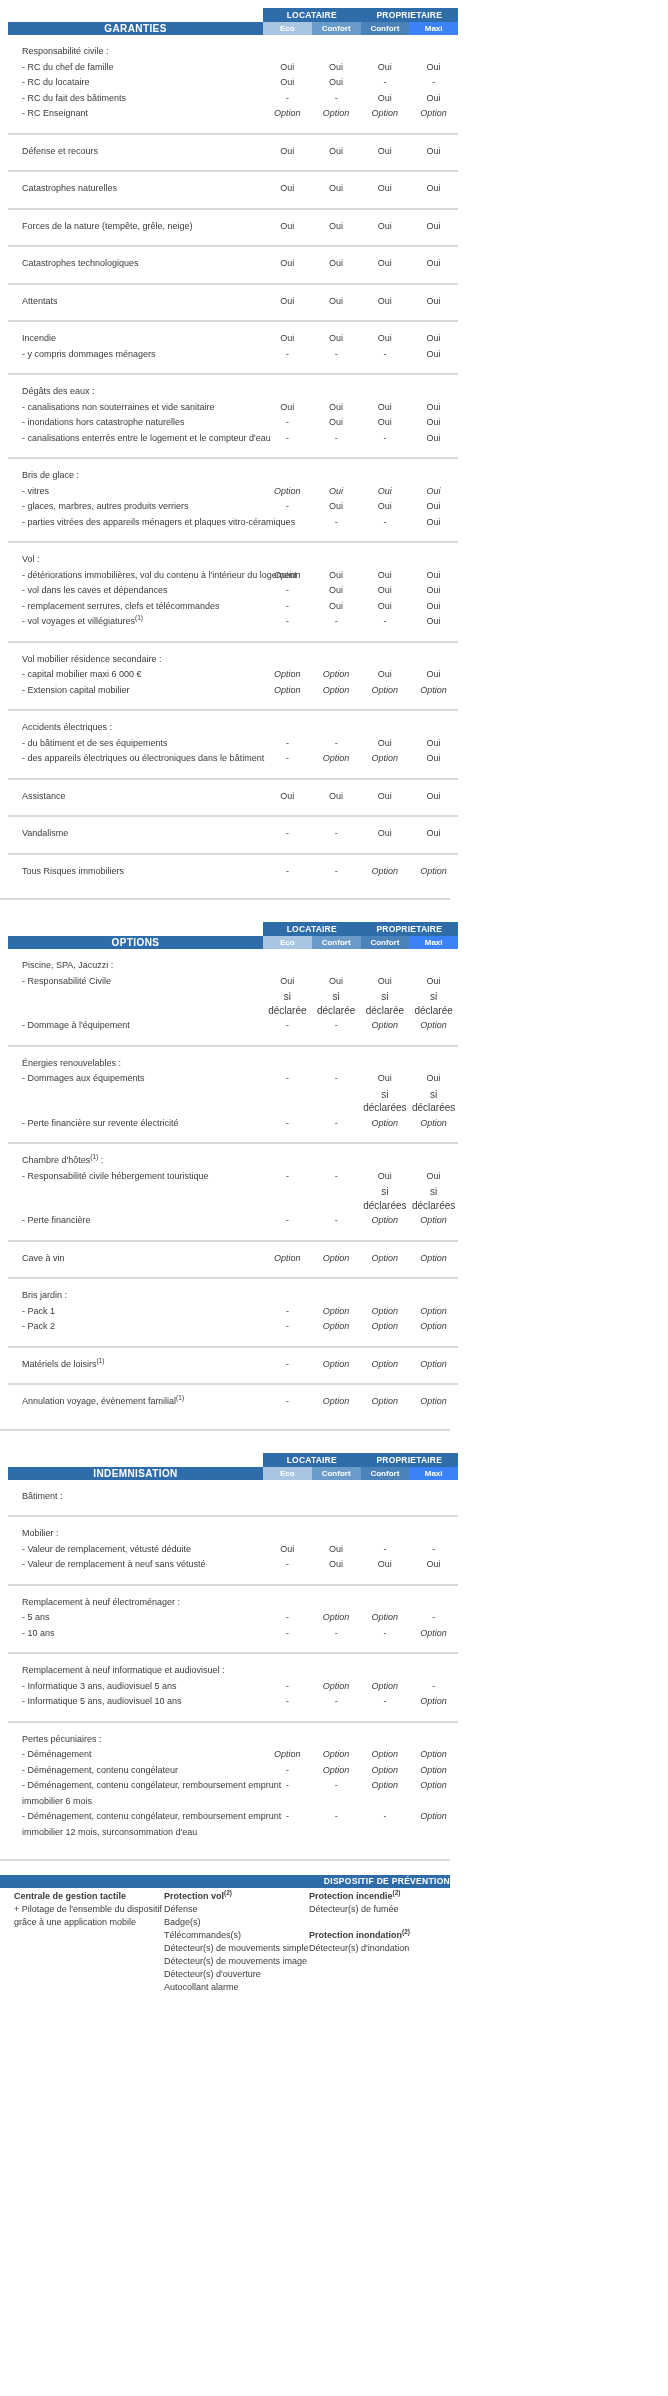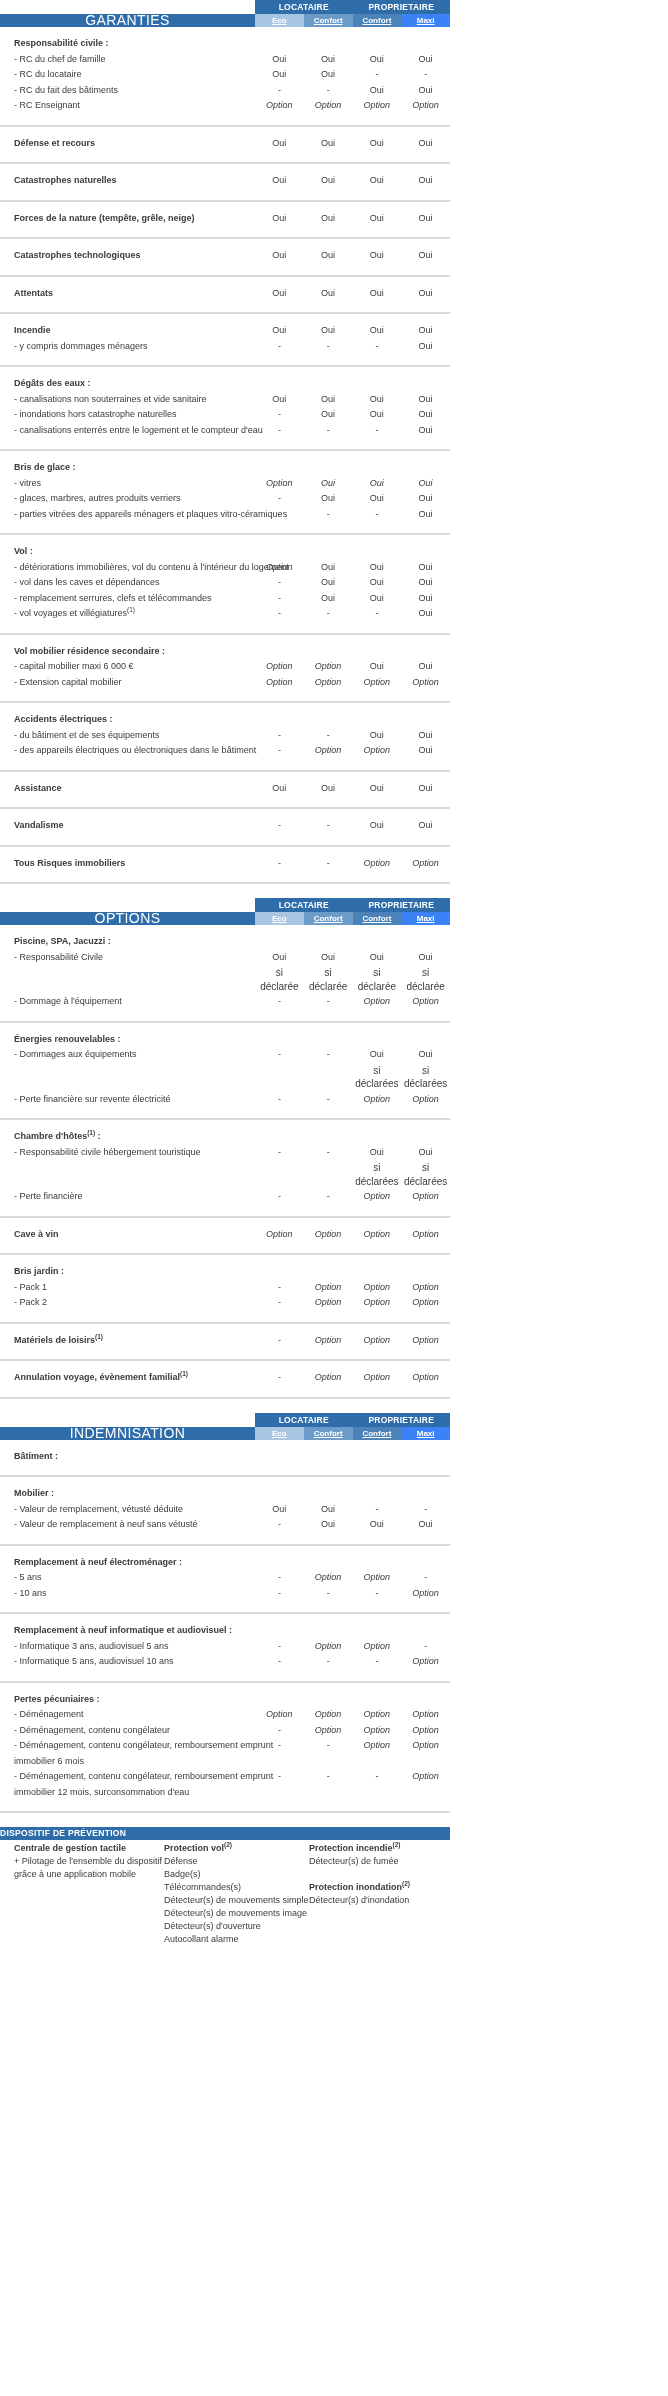--- a/index.html
+++ b/index.html
@@ -19,21 +19,21 @@
     background: #ffffff;
     padding-top: 0;
     box-sizing: border-box;
   }
 
   
   table.grid {
     border-collapse: collapse;
     width: 450px;
     table-layout: fixed;
-    margin: 0;
+    margin: 8px;
   }
   table.grid col.c-label { width: 255px; }
   table.grid col.c-val   { width: 48.75px; }
 
   
   .grouprow td {
     padding: 0;
     height: 14px;
     vertical-align: bottom;
   }
@@ -51,35 +51,34 @@
 
   
   .titlerow td {
     padding: 0;
     height: 13px;
     vertical-align: middle;
   }
   .sectionbar {
     background: #2e6daa;
     color: #ffffff;
-    font-size: 14px;
-    font-weight: normal;
+    font-size: 10px;
+    font-weight: bold;
     text-align: center;
     letter-spacing: .4px;
     height: 13px;
     line-height: 13px;
   }
   .colhead {
     color: #ffffff;
     font-size: 8px;
     font-weight: bold;
     text-align: center;
     height: 13px;
     line-height: 13px;
-    text-decoration: underline;
   }
   .colhead.eco     { background: #a8c6e2; }
   .colhead.conf1   { background: #6a9bc9; }
   .colhead.conf2   { background: #4b82b8; }
   .colhead.maxi    { background: #3b82f6; }
 
   
   .blk { border-top: 2px solid #d9d9d9; }
   .blk.first { border-top: none; }
   .blk td {
@@ -89,21 +88,21 @@
   .pad-top { height: 9px; }
   .pad-bot { height: 9px; }
 
   .lbl {
     font-size: 9px;
     line-height: 13.5px;
     padding-left: 14px;
     color: #3b3b3b;
     white-space: nowrap;
   }
-  .lbl.b { font-weight: bold; }
+  .lbl.b { font-weight: normal; }
 
   .val {
     font-size: 9px;
     line-height: 13.5px;
     text-align: center;
     color: #3b3b3b;
   }
   .val.it { font-style: italic; }
   .val.sm { font-size: 10px; }
 
@@ -116,21 +115,21 @@
   }
   .gap-lg { height: 14px; }
 
   
   .prev-wrap { width: 450px; }
   .prevbar {
     background: #2e6daa;
     color: #ffffff;
     font-size: 8.5px;
     font-weight: bold;
-    text-align: left;
+    text-align: right;
     height: 13px;
     line-height: 13px;
     letter-spacing: .3px;
   }
   table.prev {
     border-collapse: collapse;
     width: 450px;
     table-layout: fixed;
     margin-top: 2px;
   }

